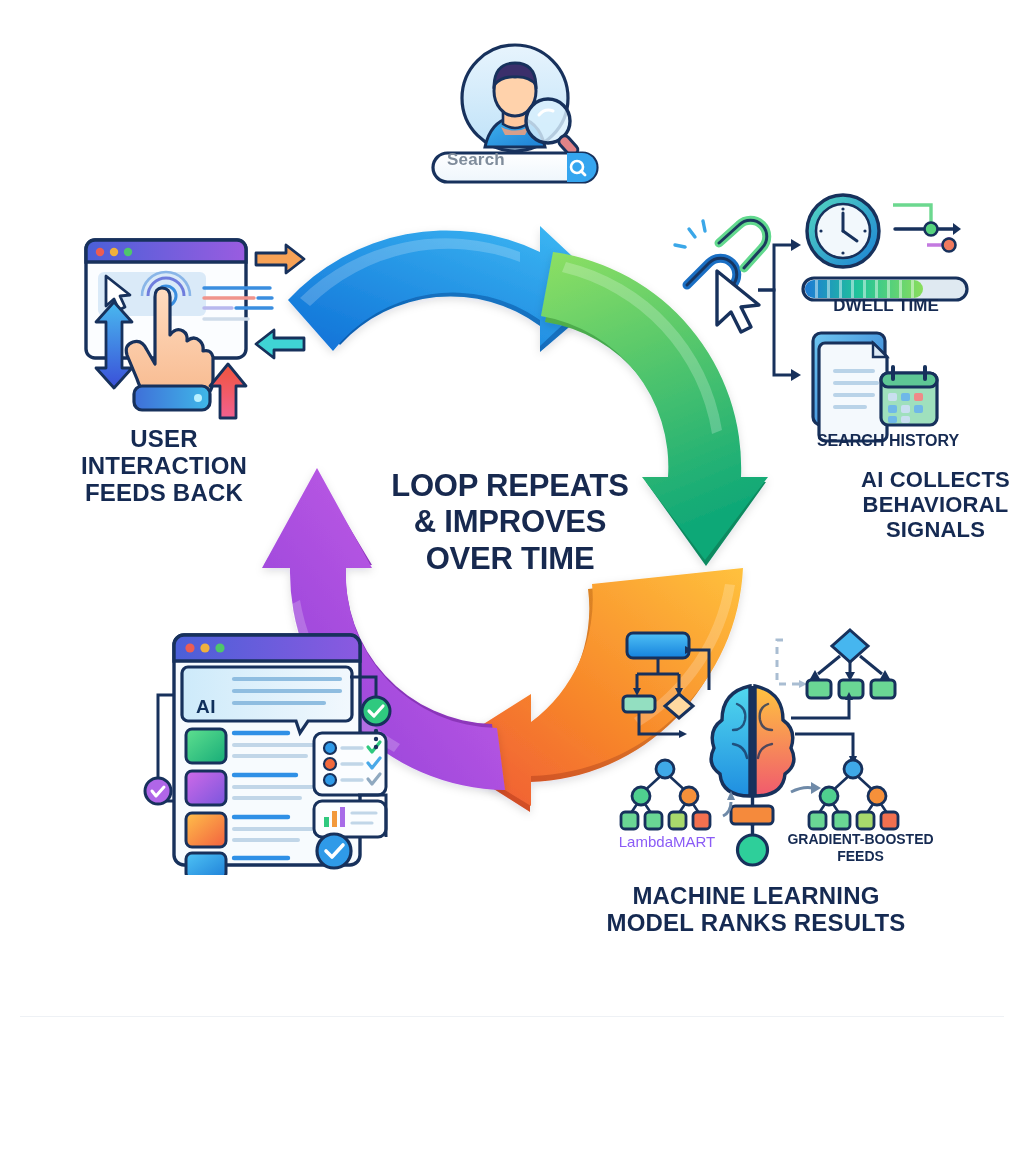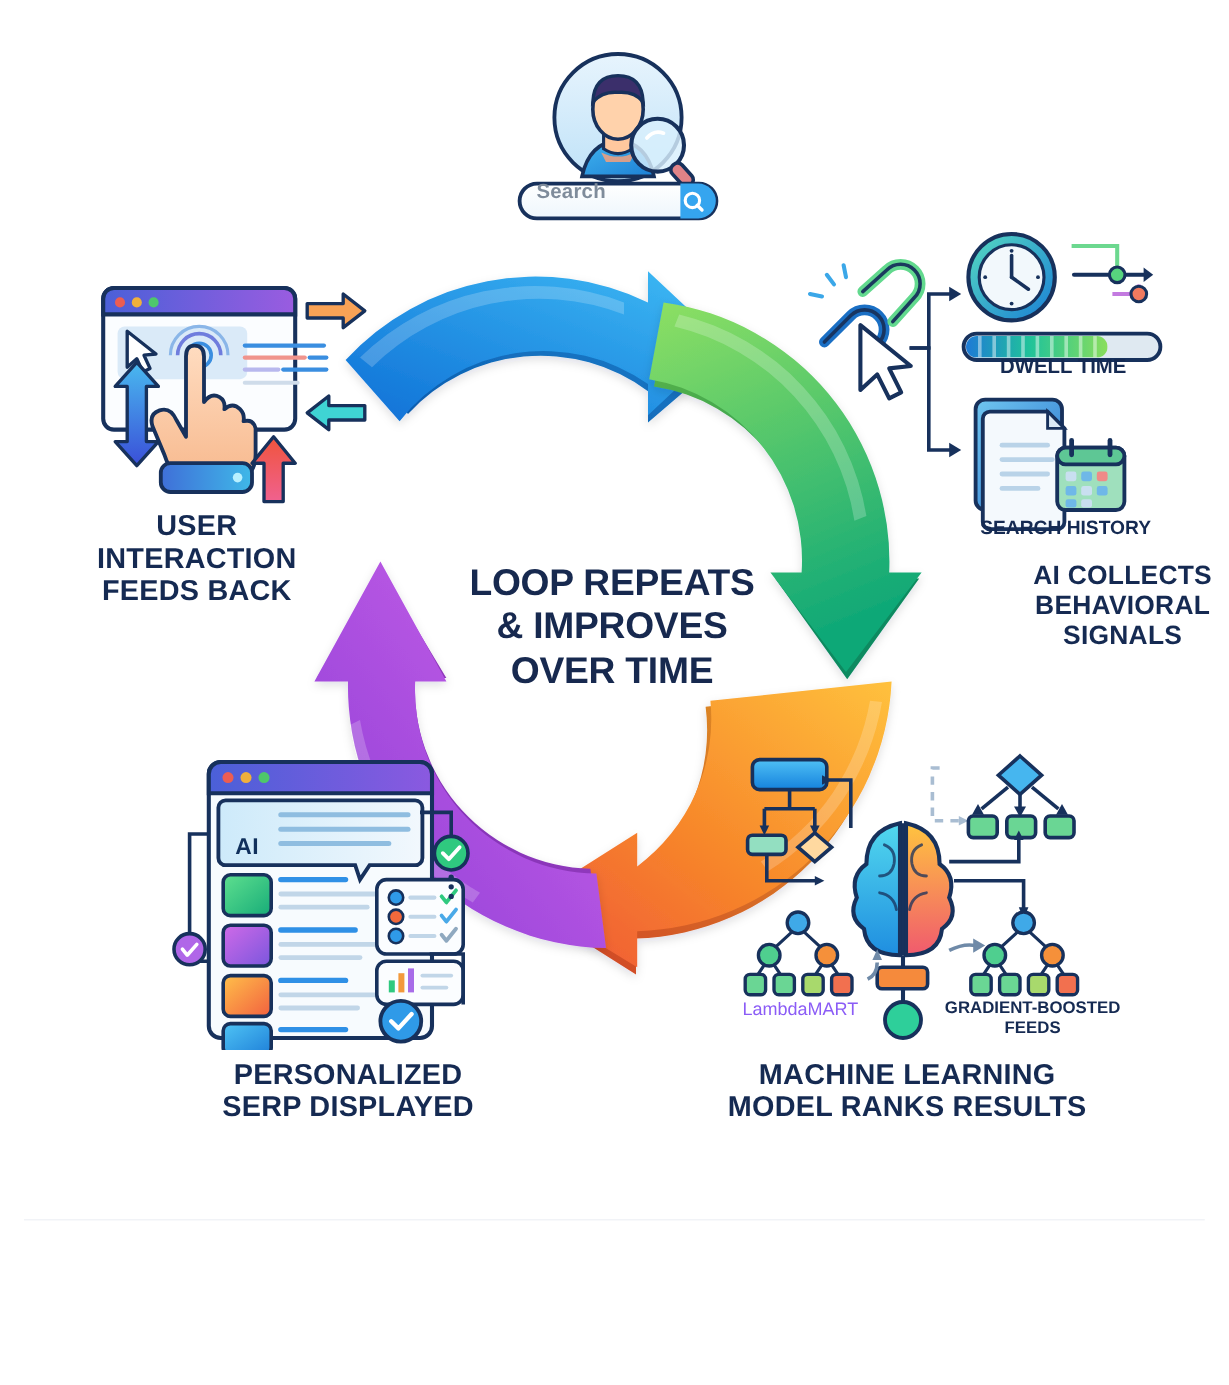--- a/index.html
+++ b/index.html
@@ -529,22 +529,20 @@
         <circle cx="248" cy="116" r="2.2"></circle>
         <circle cx="248" cy="124" r="2.2"></circle>
         <circle cx="248" cy="132" r="2.2"></circle>
       </g>
     <path d="M230 180 h28 v42" fill="none" stroke="#17315c" stroke-width="3"></path>
     <circle cx="206" cy="236" r="17" fill="#2f9ae8" stroke="#17315c" stroke-width="3.2"></circle>
     <path d="M198 236 l6 6 11 -12" fill="none" stroke="#ffffff" stroke-width="3.6" stroke-linecap="round" stroke-linejoin="round"></path>
   </svg>
 
   <div id="ai-badge-text">AI</div>
-  <div class="node-label" id="label-serp">PERSONALIZED
-SERP DISPLAYED</div>
 
   <svg class="abs" style="left:58px;top:228px;" width="260" height="200" viewBox="0 0 260 200">
     <defs>
       <linearGradient id="winBar" x1="0" y1="0" x2="1" y2="0">
         <stop offset="0" stop-color="#4a60d8"></stop>
           <stop offset="1" stop-color="#9a5ce0"></stop>
       </linearGradient>
       <linearGradient id="skin" x1="0" y1="0" x2="0" y2="1">
         <stop offset="0" stop-color="#ffdcc0"></stop>
           <stop offset="1" stop-color="#f7b98e"></stop>

